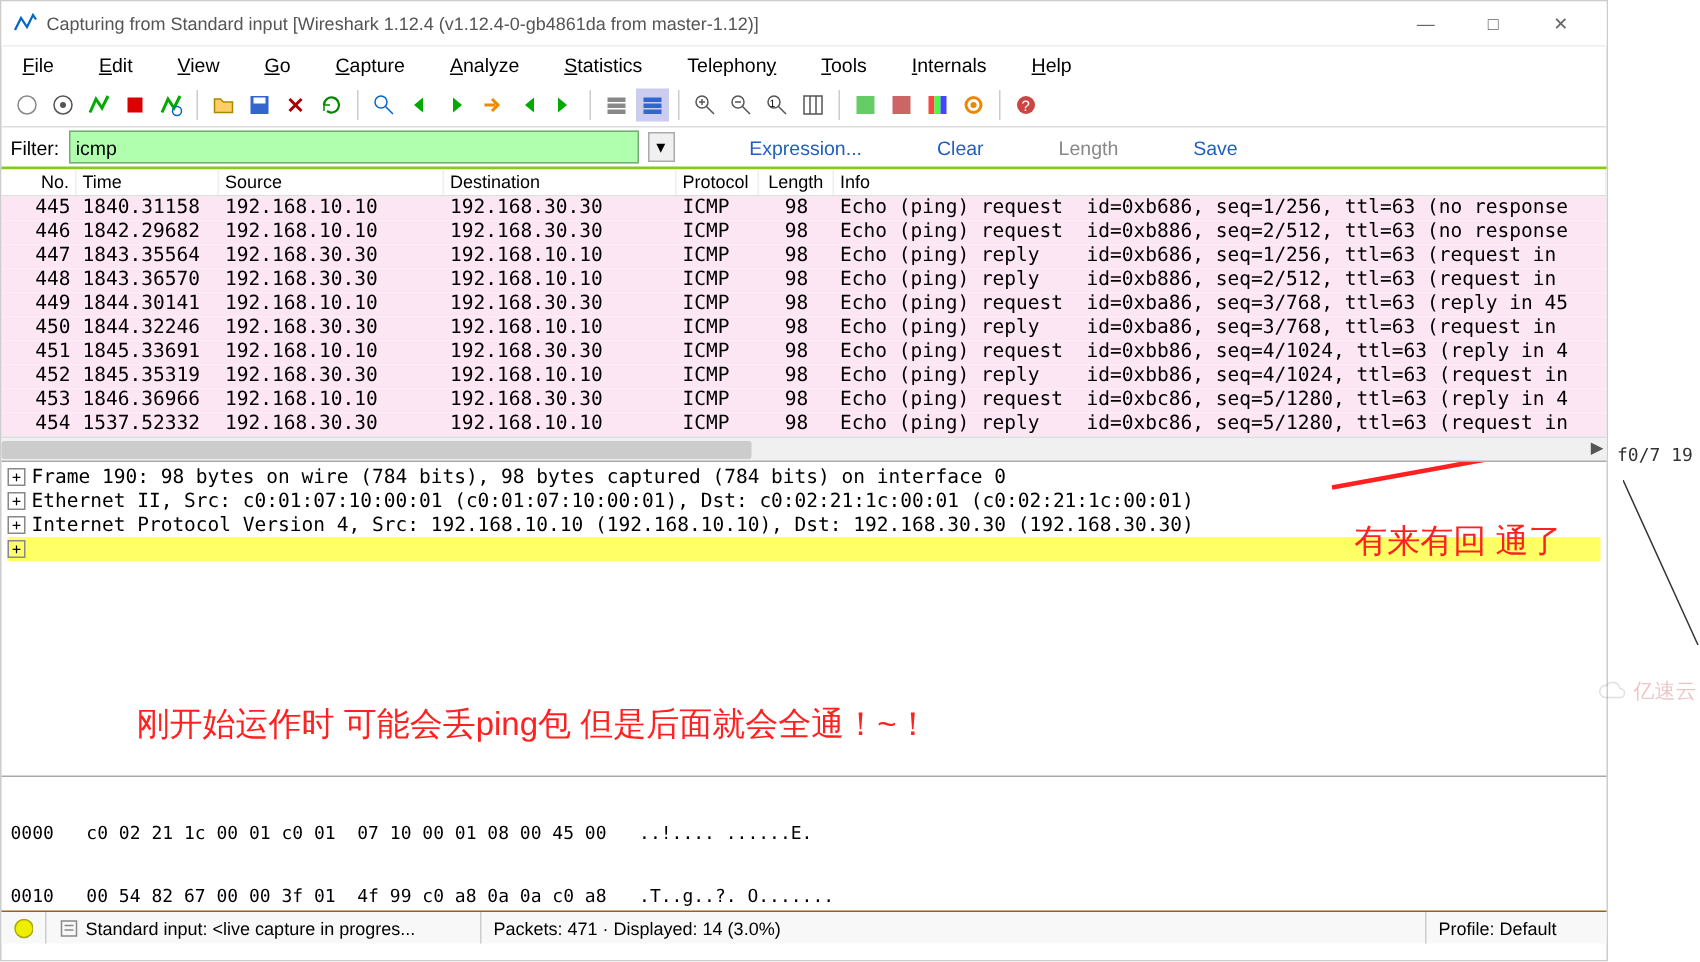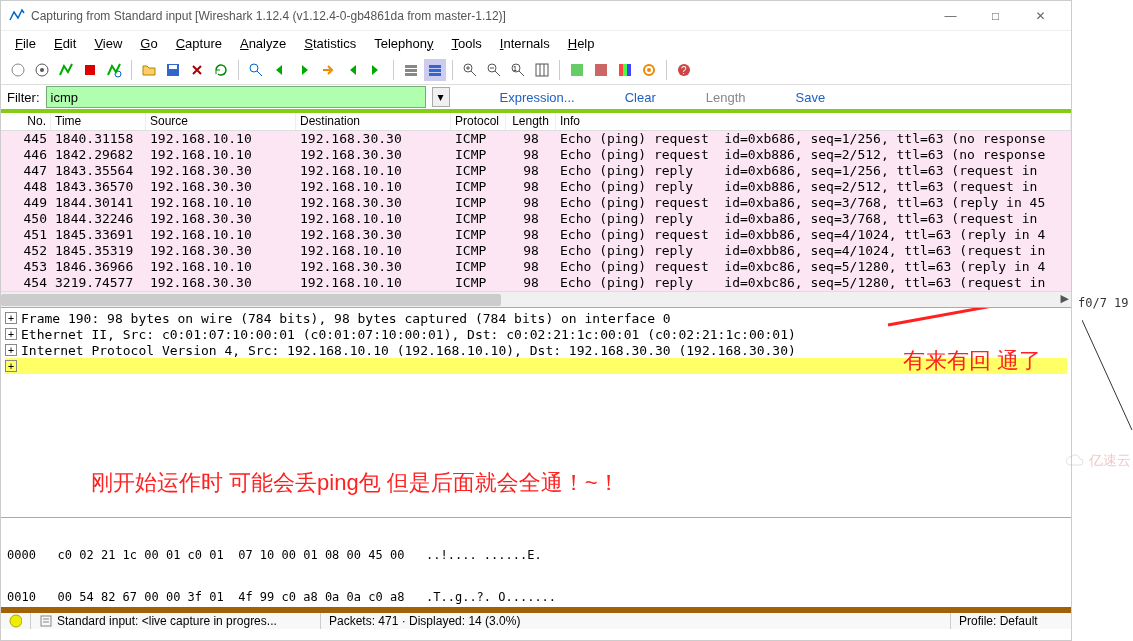--- a/index.html
+++ b/index.html
@@ -3,27 +3,27 @@
 <meta charset="utf-8">
 <style>
 * { margin: 0; padding: 0; box-sizing: border-box; }
 body { font-family: "Segoe UI", Tahoma, sans-serif; font-size: 12px; background: #fff; color: #000; width: 1133px; height: 641px; position: relative; overflow: hidden; }
 .window { width: 1072px; height: 641px; border: 1px solid #ccc; background: #fff; display: flex; flex-direction: column; position: relative; }
 .titlebar { height: 30px; display: flex; align-items: center; padding: 0 8px; background: #fff; border-bottom: 1px solid #eee; font-size: 12px; color: #555; }
 .titlebar-icon { width: 16px; height: 16px; margin-right: 6px; }
 .titlebar-text { flex: 1; white-space: nowrap; overflow: hidden; }
 .win-controls { display: flex; gap: 0; }
 .win-btn { width: 45px; height: 28px; display: flex; align-items: center; justify-content: center; color: #666; }
-.menubar { height: 24px; display: flex; align-items: center; padding: 0 6px; gap: 2px; text-align: center; }
+.menubar { height: 24px; display: flex; align-items: center; padding: 0 6px; gap: 14px; text-align: center; }
 .menu-item { padding: 2px 8px; cursor: default; font-size: 13px; }
 .menu-item u { text-decoration: underline; }
 .toolbar { height: 30px; display: flex; align-items: center; padding: 0 6px; gap: 2px; border-bottom: 1px solid #ddd; }
 .tbtn { width: 22px; height: 22px; display: flex; align-items: center; justify-content: center; border: 1px solid transparent; }
 .tsep { width: 1px; height: 20px; background: #ccc; margin: 0 4px; }
-.filterbar { height: 28px; display: flex; align-items: center; padding: 2px 6px; gap: 6px; border-bottom: 4px solid #84cc16; }
+.filterbar { height: 28px; display: flex; align-items: center; padding: 2px 6px; gap: 6px; border-bottom: 2px solid #84cc16; }
 .filter-label { font-size: 13px; }
 .filter-input { flex: 0 0 380px; height: 22px; background: #afffaf; border: 1px solid #7a7; padding: 0 4px; display: flex; align-items: center; justify-content: space-between; }
 .filter-input input { border: none; background: transparent; outline: none; width: 100%; font-size: 13px; }
 .filter-dd { width: 18px; height: 20px; border: 1px solid #aaa; background: #f0f0f0; display: flex; align-items: center; justify-content: center; }
 .filter-link { color: #2060c0; cursor: pointer; font-size: 13px; padding-left: 44px; }
 .filter-link.gray { color: #888; }
 .packet-head { height: 18px; display: flex; border-bottom: 1px solid #ddd; font-size: 12px; background: #fff; }
 .ph { padding: 1px 4px; border-right: 1px solid #eee; }
 .packet-list { height: 160px; overflow: hidden; font-family: Consolas, monospace; font-size: 13px; position: relative; }
 .prow { display: flex; height: 16px; line-height: 16px; white-space: pre; }
@@ -40,21 +40,21 @@
 .hscroll .thumb { position: absolute; left: 0; top: 2px; width: 500px; height: 12px; background: #ccc; border-radius: 2px; }
 .hscroll .arrow { position: absolute; right: 2px; top: 0; font-size: 11px; color: #555; }
 .detail-pane { height: 210px; border-top: 1px solid #aaa; font-family: Consolas, monospace; font-size: 13px; padding: 2px 4px; position: relative; overflow: hidden; }
 .dline { display: flex; align-items: center; height: 16px; }
 .dplus { width: 12px; height: 12px; border: 1px solid #888; display: flex; align-items: center; justify-content: center; font-size: 10px; margin-right: 4px; }
 .dline.hl { background: #ffff66; }
 .annot1 { position: absolute; right: 30px; top: 38px; color: #ff2020; font-size: 22px; font-family: "Microsoft YaHei", sans-serif; }
 .annot2 { position: absolute; left: 90px; top: 160px; color: #ff2020; font-size: 22px; font-family: "Microsoft YaHei", sans-serif; }
 .red-arrow { position: absolute; right: 8px; top: -18px; width: 180px; height: 40px; pointer-events: none; }
 .hexpane { height: 90px; border-top: 1px solid #aaa; font-family: Consolas, monospace; font-size: 12px; padding: 2px 6px; overflow: hidden; white-space: pre; line-height: 14px; }
-.statusbar { height: 22px; border-top: 6px solid #a16207; display: flex; align-items: center; font-size: 12px; background: #f8f8f8; }
+.statusbar { height: 22px; border-top: 1px solid #a16207; display: flex; align-items: center; font-size: 12px; background: #f8f8f8; }
 .sb-seg { padding: 0 8px; border-right: 1px solid #ccc; height: 100%; display: flex; align-items: center; gap: 4px; }
 .sb-seg:last-child { border-right: none; }
 .side-text { position: absolute; left: 1078px; top: 296px; font-family: Consolas, monospace; font-size: 12px; color: #333; }
 .side-line { position: absolute; left: 1082px; top: 320px; width: 60px; height: 120px; }
 .watermark { position: absolute; right: 2px; bottom: 170px; opacity: 0.25; font-size: 14px; color: #b91c1c; display: flex; align-items: center; gap: 4px; }
 </style>
 </head>
 <body>
 
 <div class="window">
@@ -266,21 +266,21 @@
   <div class="packet-list" id="plist">
       <div class="prow pink"><span class="pc c-no">445</span><span class="pc c-time">1840.31158</span><span class="pc c-src">192.168.10.10</span><span class="pc c-dst">192.168.30.30</span><span class="pc c-proto">ICMP</span><span class="pc c-len">98</span><span class="pc c-info">Echo (ping) request  id=0xb686, seq=1/256, ttl=63 (no response</span></div>
       <div class="prow pink"><span class="pc c-no">446</span><span class="pc c-time">1842.29682</span><span class="pc c-src">192.168.10.10</span><span class="pc c-dst">192.168.30.30</span><span class="pc c-proto">ICMP</span><span class="pc c-len">98</span><span class="pc c-info">Echo (ping) request  id=0xb886, seq=2/512, ttl=63 (no response</span></div>
       <div class="prow pink"><span class="pc c-no">447</span><span class="pc c-time">1843.35564</span><span class="pc c-src">192.168.30.30</span><span class="pc c-dst">192.168.10.10</span><span class="pc c-proto">ICMP</span><span class="pc c-len">98</span><span class="pc c-info">Echo (ping) reply    id=0xb686, seq=1/256, ttl=63 (request in </span></div>
       <div class="prow pink"><span class="pc c-no">448</span><span class="pc c-time">1843.36570</span><span class="pc c-src">192.168.30.30</span><span class="pc c-dst">192.168.10.10</span><span class="pc c-proto">ICMP</span><span class="pc c-len">98</span><span class="pc c-info">Echo (ping) reply    id=0xb886, seq=2/512, ttl=63 (request in </span></div>
       <div class="prow pink"><span class="pc c-no">449</span><span class="pc c-time">1844.30141</span><span class="pc c-src">192.168.10.10</span><span class="pc c-dst">192.168.30.30</span><span class="pc c-proto">ICMP</span><span class="pc c-len">98</span><span class="pc c-info">Echo (ping) request  id=0xba86, seq=3/768, ttl=63 (reply in 45</span></div>
       <div class="prow pink"><span class="pc c-no">450</span><span class="pc c-time">1844.32246</span><span class="pc c-src">192.168.30.30</span><span class="pc c-dst">192.168.10.10</span><span class="pc c-proto">ICMP</span><span class="pc c-len">98</span><span class="pc c-info">Echo (ping) reply    id=0xba86, seq=3/768, ttl=63 (request in </span></div>
       <div class="prow pink"><span class="pc c-no">451</span><span class="pc c-time">1845.33691</span><span class="pc c-src">192.168.10.10</span><span class="pc c-dst">192.168.30.30</span><span class="pc c-proto">ICMP</span><span class="pc c-len">98</span><span class="pc c-info">Echo (ping) request  id=0xbb86, seq=4/1024, ttl=63 (reply in 4</span></div>
       <div class="prow pink"><span class="pc c-no">452</span><span class="pc c-time">1845.35319</span><span class="pc c-src">192.168.30.30</span><span class="pc c-dst">192.168.10.10</span><span class="pc c-proto">ICMP</span><span class="pc c-len">98</span><span class="pc c-info">Echo (ping) reply    id=0xbb86, seq=4/1024, ttl=63 (request in</span></div>
       <div class="prow pink"><span class="pc c-no">453</span><span class="pc c-time">1846.36966</span><span class="pc c-src">192.168.10.10</span><span class="pc c-dst">192.168.30.30</span><span class="pc c-proto">ICMP</span><span class="pc c-len">98</span><span class="pc c-info">Echo (ping) request  id=0xbc86, seq=5/1280, ttl=63 (reply in 4</span></div>
-      <div class="prow pink"><span class="pc c-no">454</span><span class="pc c-time">3219.74577</span><span class="pc c-src">192.168.30.30</span><span class="pc c-dst">192.168.10.10</span><span class="pc c-proto">ICMP</span><span class="pc c-len">98</span><span class="pc c-info">Echo (ping) reply    id=0xbc86, seq=5/1280, ttl=63 (request in</span></div>
+      <div class="prow pink"><span class="pc c-no">454</span><span class="pc c-time">1537.52332</span><span class="pc c-src">192.168.30.30</span><span class="pc c-dst">192.168.10.10</span><span class="pc c-proto">ICMP</span><span class="pc c-len">98</span><span class="pc c-info">Echo (ping) reply    id=0xbc86, seq=5/1280, ttl=63 (request in</span></div>
     </div>
 
   <div class="hscroll">
     <div class="thumb"></div>
     <span class="arrow">▶</span>
   </div>
 
   <div class="detail-pane">
     <svg class="red-arrow" viewBox="0 0 180 40">
         <path d="M5 35 L170 5" stroke="#ff2020" stroke-width="3"></path>

